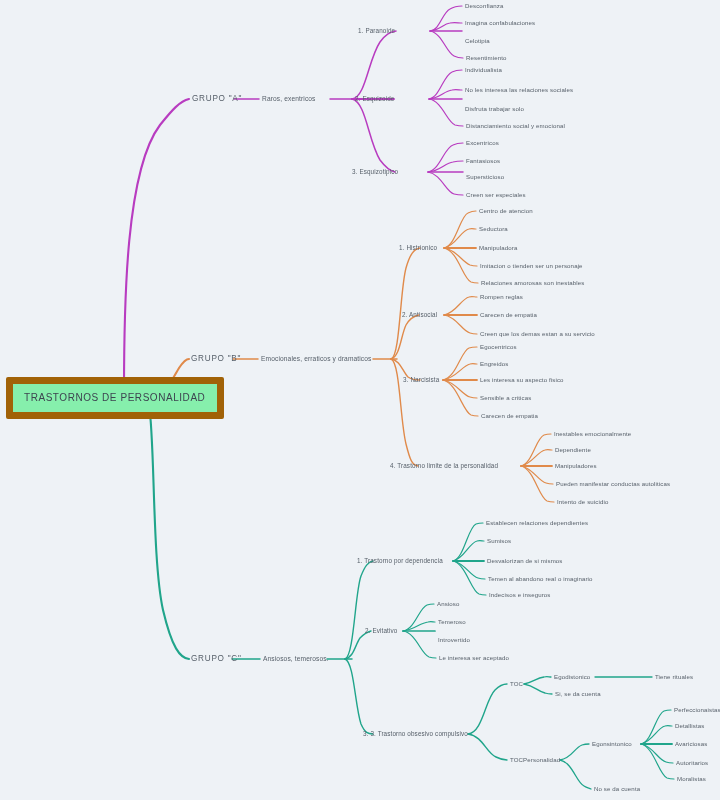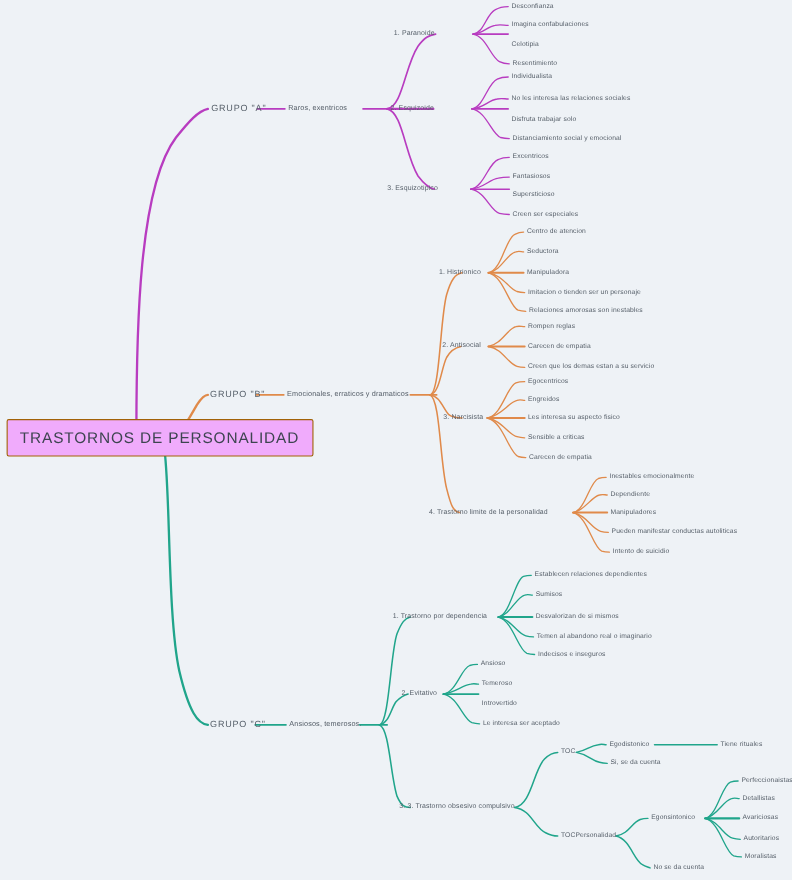--- a/index.html
+++ b/index.html
@@ -27,25 +27,25 @@
     white-space: nowrap;
     color: #57606a;
     line-height: 1;
     transform: translateY(-50%);
     letter-spacing: 0.02em;
   }
 
   .root-node {
     position: absolute;
     transform: translateY(-50%);
-    background: #f0abfc;
-    border: 1px solid #a16207;
+    background: #86efac;
+    border: 7px solid #a16207;
     border-radius: 2px;
     color: #3d4450;
-    font-size: 14px;
+    font-size: 10px;
     letter-spacing: 0.055em;
     padding: 9px 12px 9px 11px;
     white-space: nowrap;
     line-height: 1;
   }
   .lvl1 { font-size: 8.2px; letter-spacing: 0.09em; }
   .lvl2 { font-size: 6.6px; }
   .lvl3 { font-size: 6.3px; }
   .lvl4 { font-size: 6.1px; }
   .lvl5 { font-size: 6.1px; }

